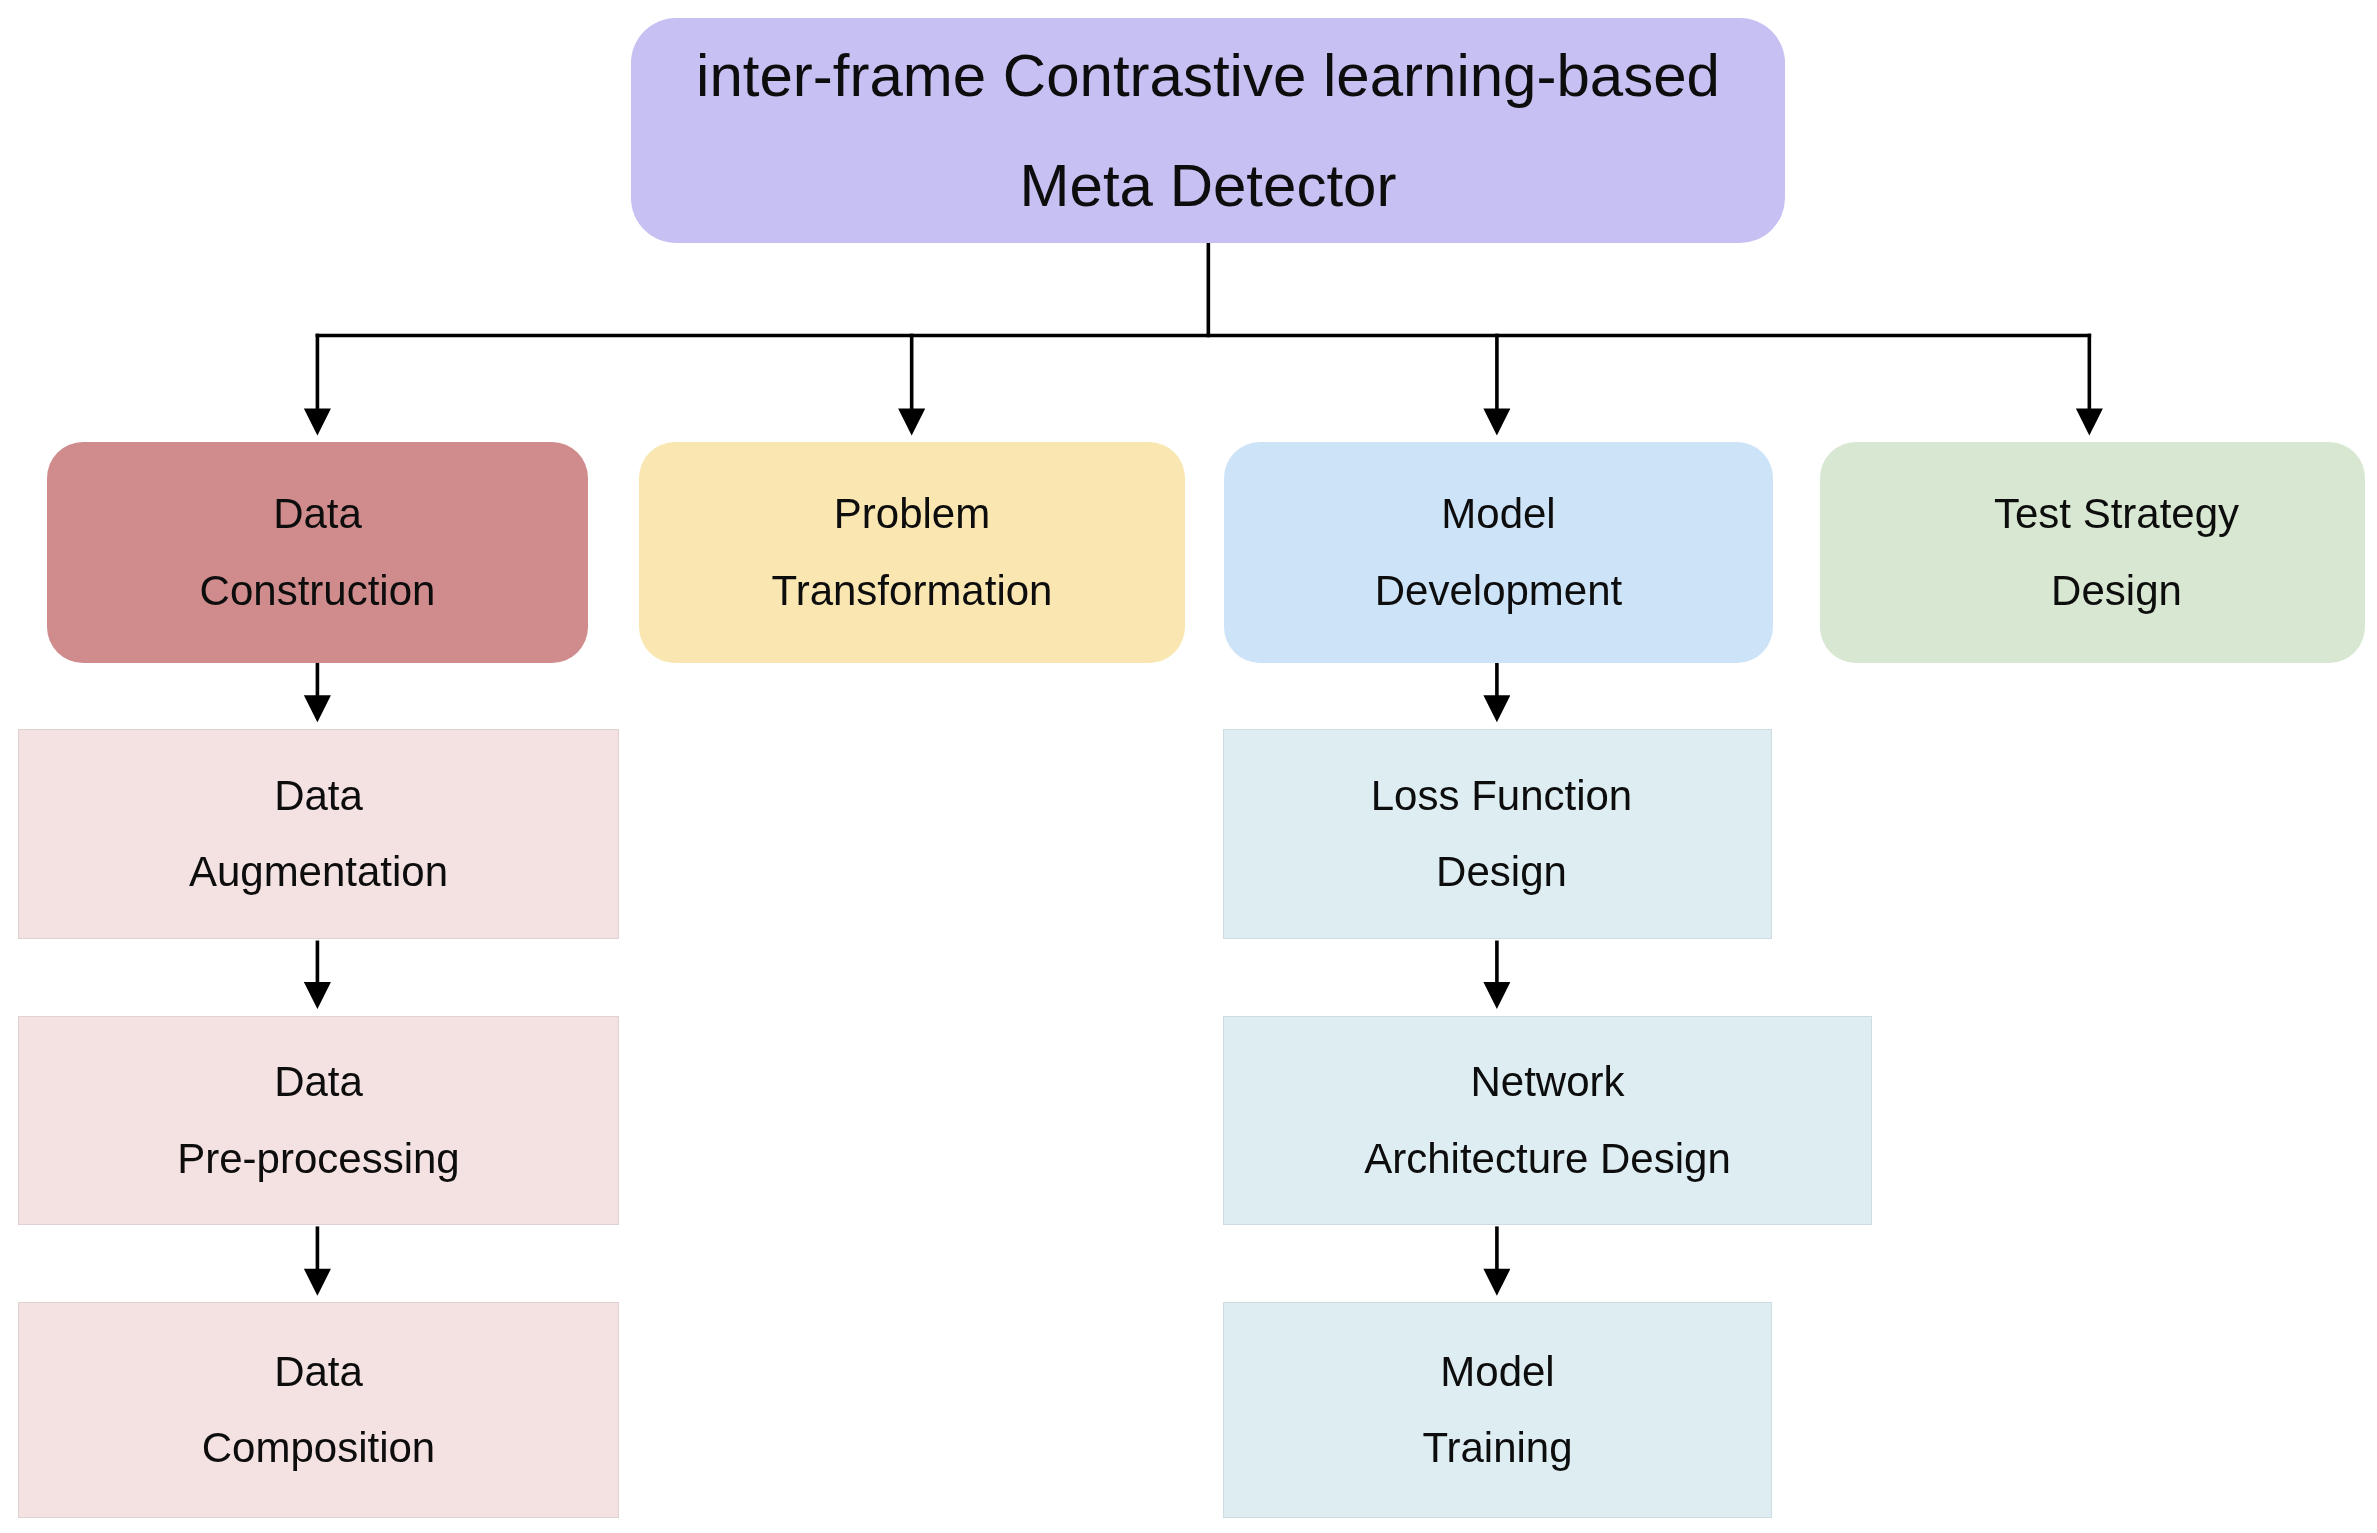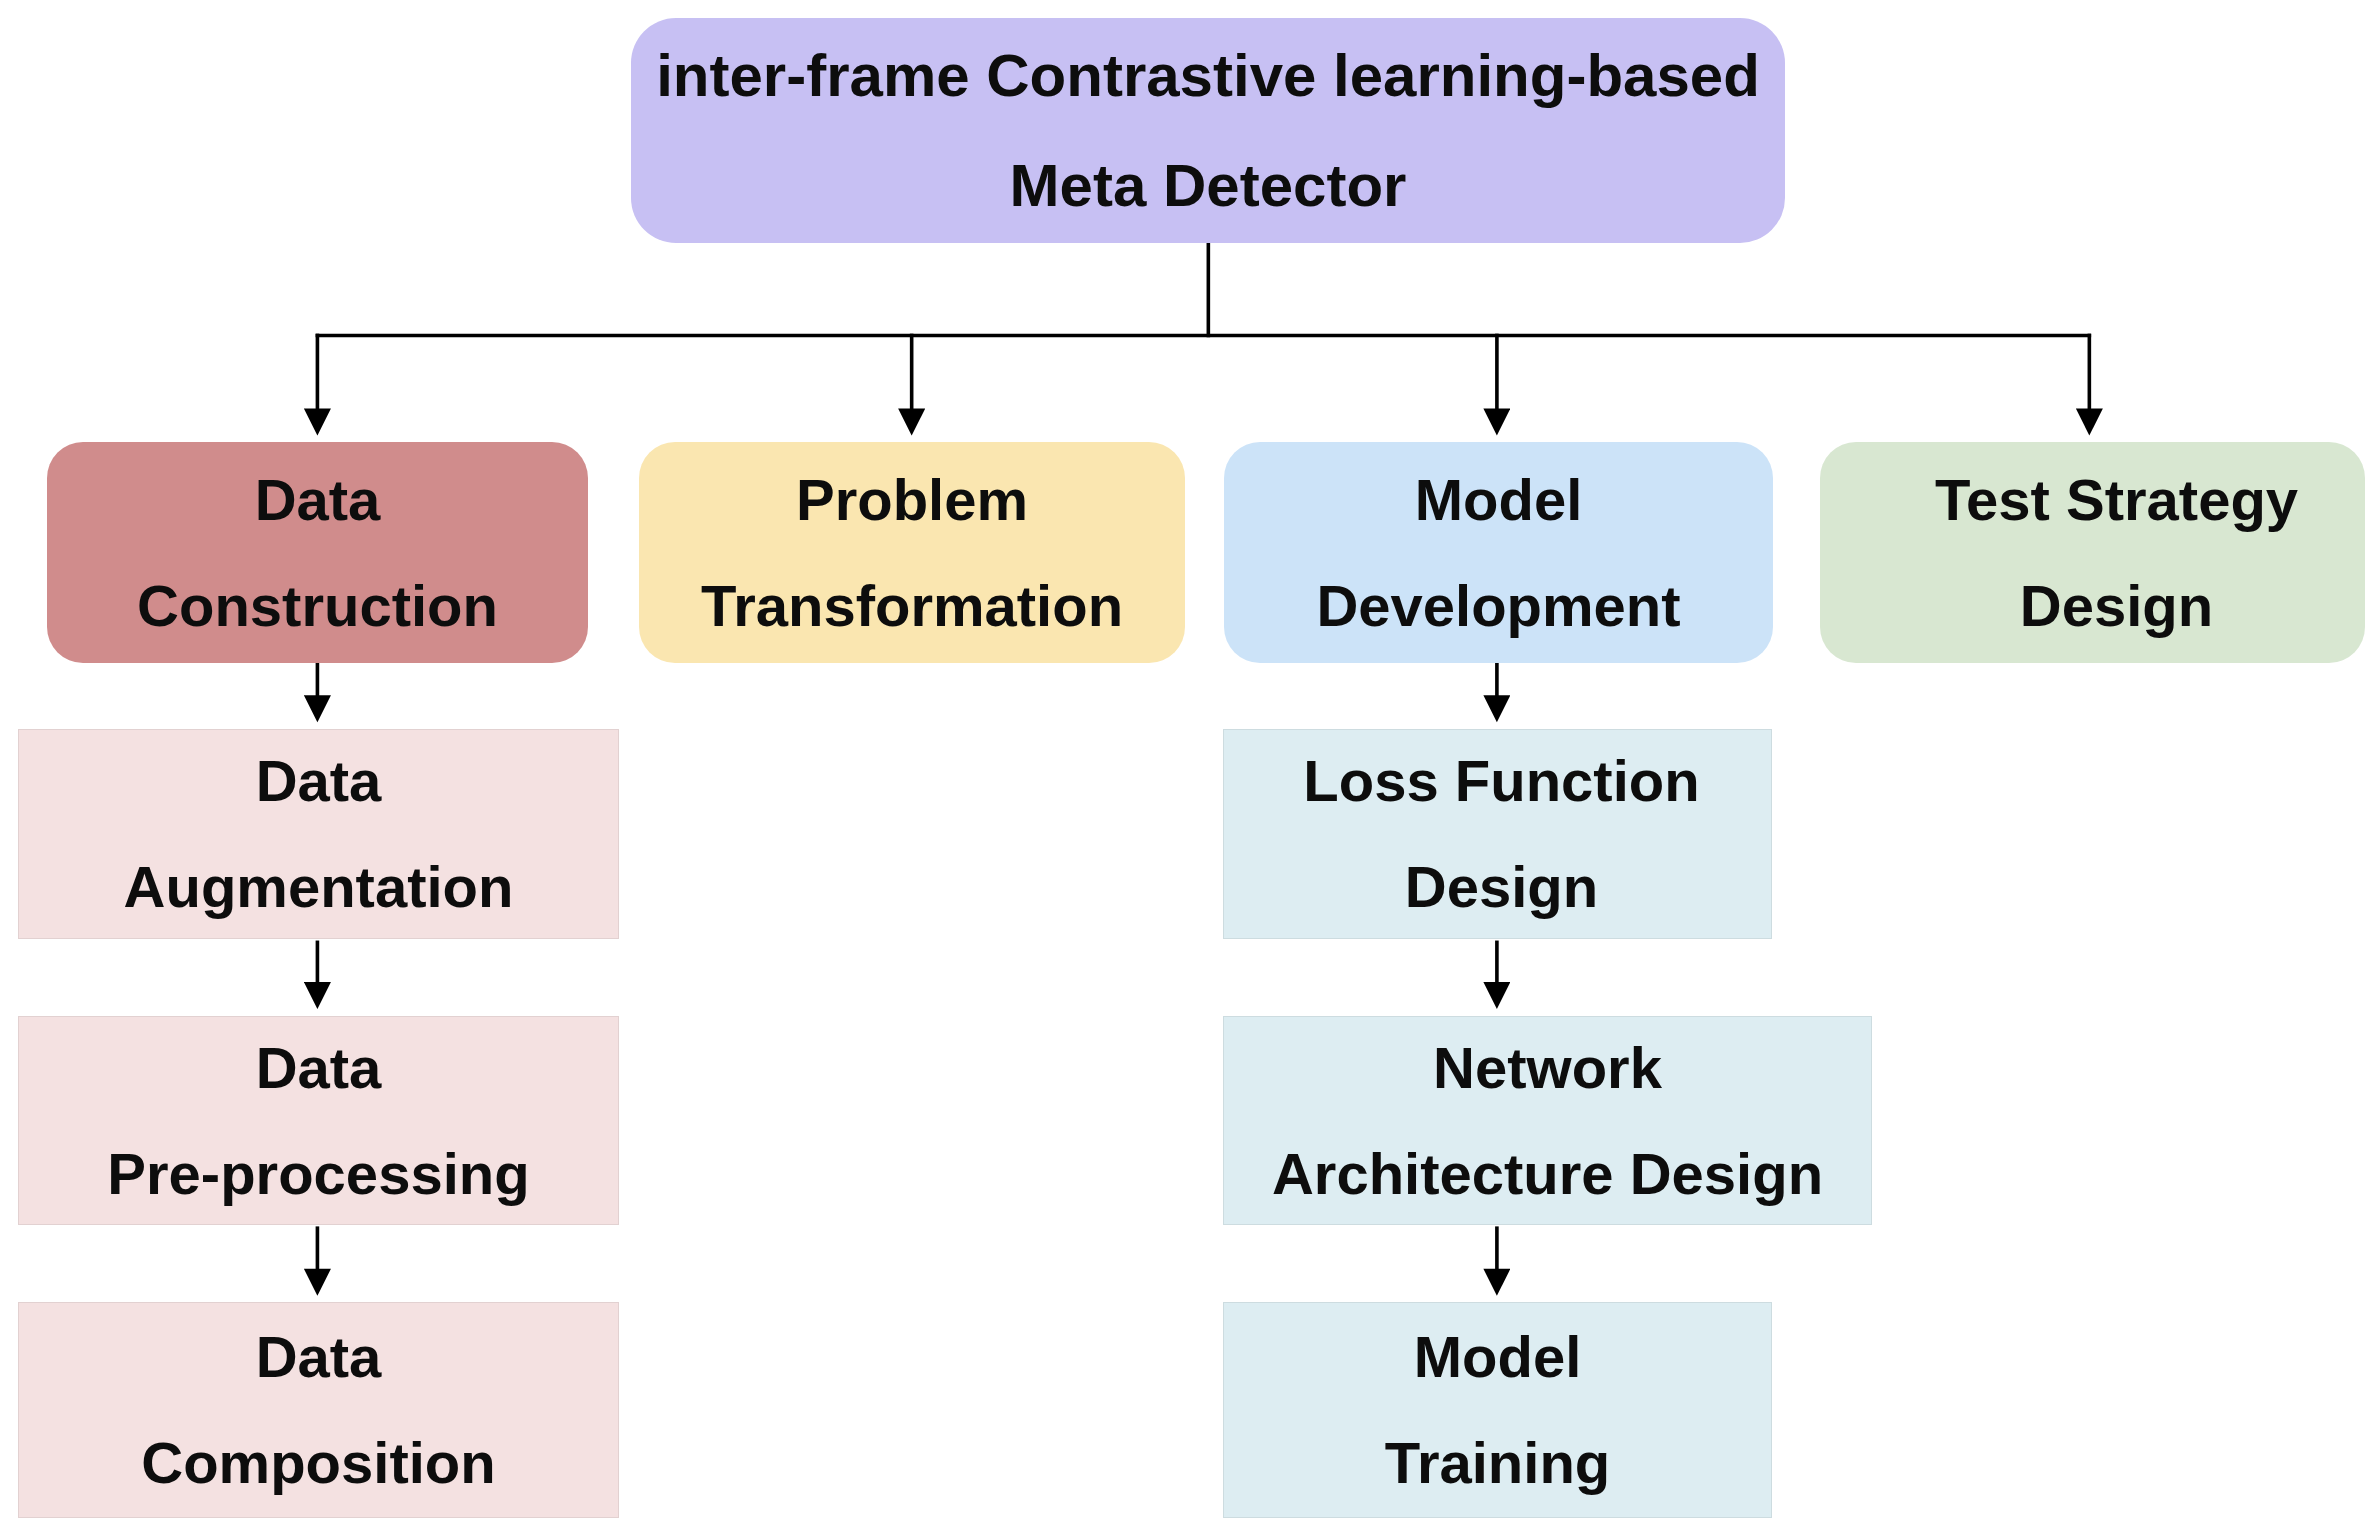--- a/index.html
+++ b/index.html
@@ -8,38 +8,37 @@
     background: #ffffff;
   }
   #canvas {
     position: relative;
     width: 2377px;
     height: 1533px;
     background: #ffffff;
     font-family: "Liberation Sans", sans-serif;
     color: #0d0d0d;
     overflow: hidden;
-    font-weight: bold;
   }
   #connectors {
     position: absolute;
     left: 0;
     top: 0;
     width: 2377px;
     height: 1533px;
     pointer-events: none;
   }
   .node {
     position: absolute;
     display: flex;
     align-items: center;
     justify-content: center;
     text-align: center;
     white-space: pre-line;
-    font-size: 58px;
+    font-size: 42px;
     line-height: 1.82;
     box-sizing: border-box;
   }
   .node.rounded {
     border-radius: 36px;
   }
   .node.title {
     border-radius: 45px;
     font-size: 60px;
     left: 631px;

